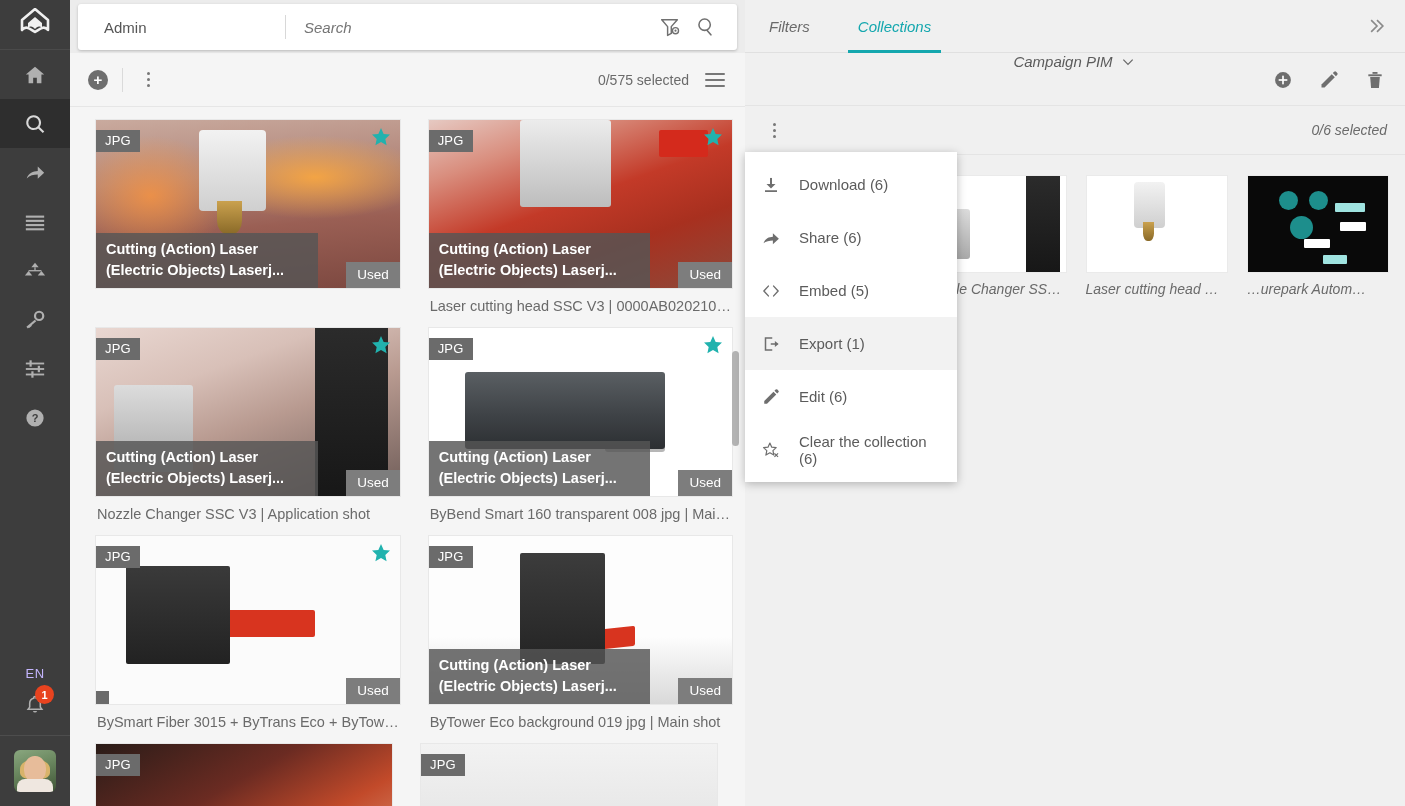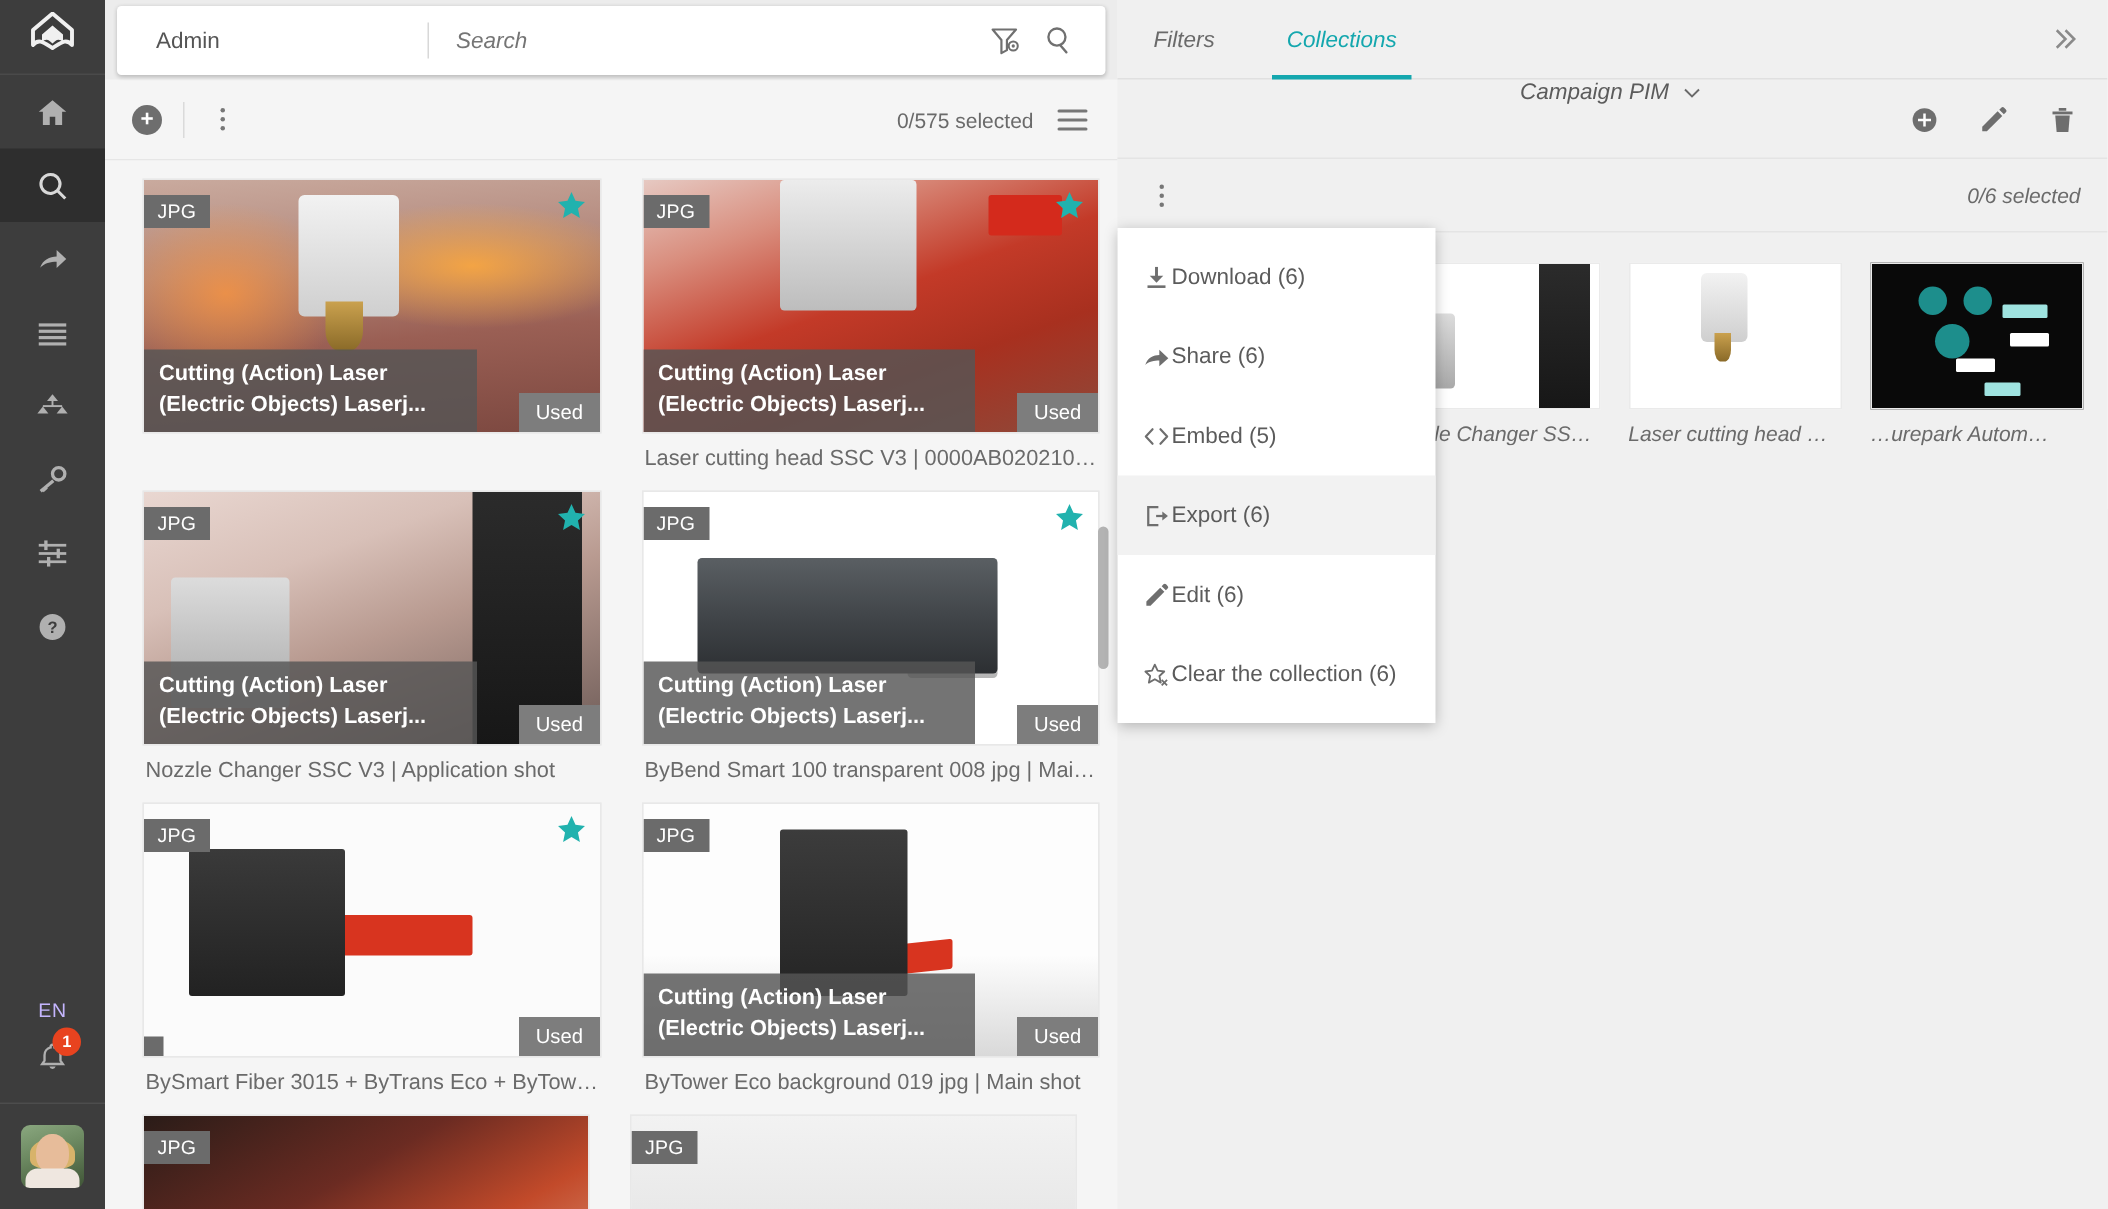--- a/index.html
+++ b/index.html
@@ -177,21 +177,21 @@
   .rthumb { height:98px; background:#fff; border:1px solid #eaeaea; position:relative; overflow:hidden; }
   .rcap { font-size:14px; color:#6a6a6a; padding-top:8px; white-space:nowrap; overflow:hidden; text-overflow:ellipsis; }
 
   
   .ctx {
     position:absolute; left:745px; top:152px; width:212px;
     background:#fff; box-shadow:0 2px 9px rgba(0,0,0,.26); z-index:50;
     padding:6px 0;
   }
   .ctx-item {
-    display:flex; align-items:center; height:53px; padding:0 16px; 
+    display:flex; align-items:center; height:53px; padding:0 16px; gap:18px;
     font-size:15px; color:#5b5b5b; cursor:pointer;
   }
   .ctx-item.hl { background:#f2f2f2; }
   .ctx-ico { width:20px; display:flex; justify-content:center; flex:0 0 20px; }
 
   
   .p-sparks{background:
      radial-gradient(ellipse 60% 40% at 72% 34%, rgba(255,170,60,.85), rgba(255,120,20,0) 62%),
      radial-gradient(ellipse 40% 55% at 18% 45%, rgba(255,150,60,.75), rgba(255,110,20,0) 65%),
      linear-gradient(175deg,#c9aa9e 0%,#b3887c 34%,#9a5f54 62%,#7c4840 100%);}
@@ -417,21 +417,21 @@
           <div class="card">
             <div class="thumb">
               <div class="photo p-bybend"></div>
               <span class="chip-jpg">JPG</span>
               <span class="star"><svg width="22" height="22" viewBox="0 0 24 24">
                   <path d="M12 2.2 L14.9 8.6 L21.8 9.4 L16.7 14.1 L18.1 21 L12 17.5 L5.9 21 L7.3 14.1 L2.2 9.4 L9.1 8.6 Z" fill="#21b2ae"></path>
                 </svg></span>
               <div class="tooltip">Cutting (Action) Laser (Electric Objects) Laserj...</div>
               <span class="chip-used">Used</span>
             </div>
-            <div class="caption">ByBend Smart 100 transparent 008 jpg | Mai…</div>
+            <div class="caption">ByBend Smart 160 transparent 008 jpg | Mai…</div>
           </div>
           <div class="card">
             <div class="thumb">
               <div class="photo p-bysmart"></div>
               <span class="chip-jpg">JPG</span>
               <span class="star"><svg width="22" height="22" viewBox="0 0 24 24">
                   <path d="M12 2.2 L14.9 8.6 L21.8 9.4 L16.7 14.1 L18.1 21 L12 17.5 L5.9 21 L7.3 14.1 L2.2 9.4 L9.1 8.6 Z" fill="#21b2ae"></path>
                 </svg></span>
               <span class="corner-sq"></span>
               <span class="chip-used">Used</span>
@@ -587,21 +587,21 @@
         <span>Embed (5)</span>
       </div>
       <div class="ctx-item hl">
         <span class="ctx-ico">
           <svg width="19" height="18" viewBox="0 0 24 24">
             <path d="M13 4 H4 V20 H13" fill="none" stroke="#6e6e6e" stroke-width="2"></path>
             <rect x="11" y="11" width="9" height="2" fill="#6e6e6e"></rect>
             <path d="M16.5 8 L21.5 12 L16.5 16 Z" fill="#6e6e6e"></path>
           </svg>
         </span>
-        <span>Export (6)</span>
+        <span>Export (1)</span>
       </div>
       <div class="ctx-item">
         <span class="ctx-ico">
           <svg width="18" height="18" viewBox="0 0 24 24">
             <path d="M3 17.3 L15.3 5 L19 8.7 L6.7 21 H3 Z" fill="#6e6e6e"></path>
             <path d="M16.6 3.7 L18.2 2.1 a1.6 1.6 0 0 1 2.3 0 l1.4 1.4 a1.6 1.6 0 0 1 0 2.3 L20.3 7.4 Z" fill="#6e6e6e"></path>
           </svg>
         </span>
         <span>Edit (6)</span>
       </div>

